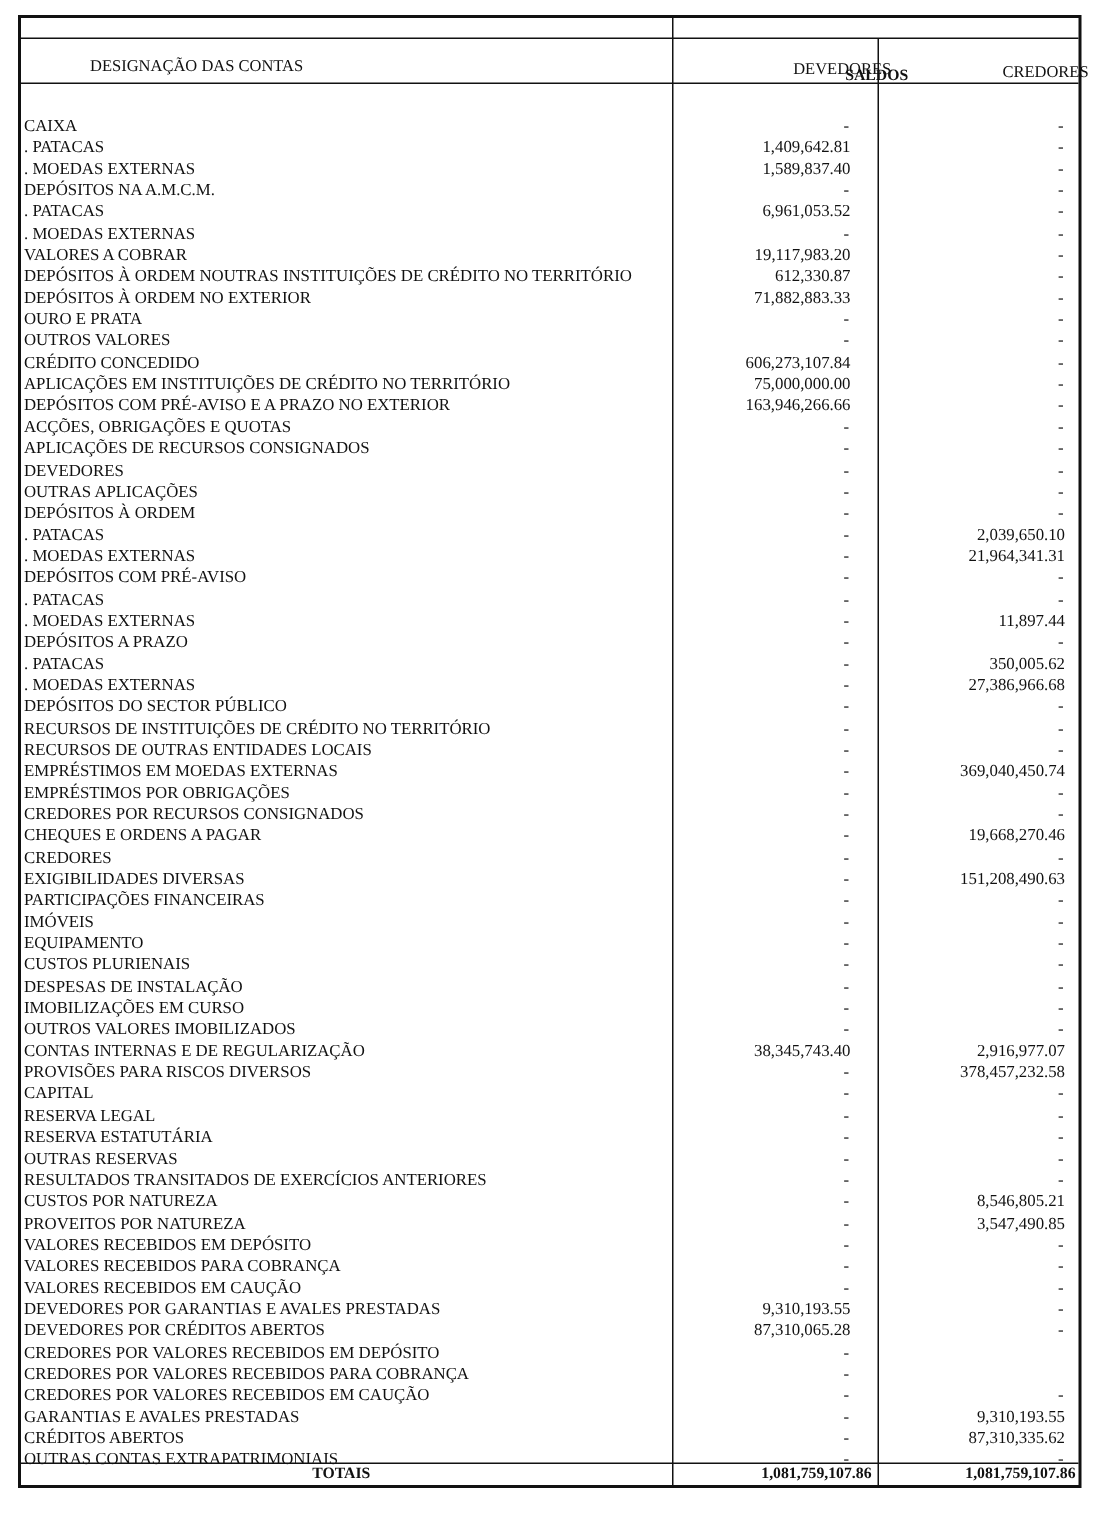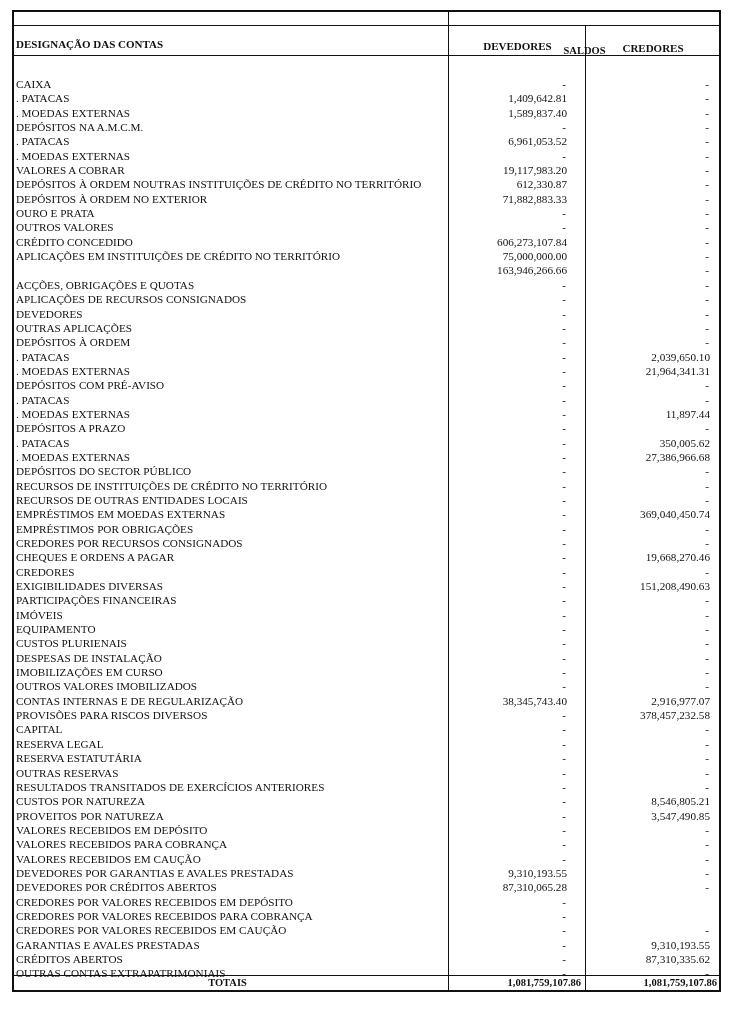--- a/index.html
+++ b/index.html
@@ -4,21 +4,21 @@
 <style>
   html, body { margin:0; padding:0; background:#ffffff; }
   body { width:743px; height:1024px; position:relative; overflow:hidden;
          font-family:"Liberation Serif", "DejaVu Serif", serif; color:#111; }
   .sheet { position:absolute; left:12px; top:10px; width:709px; height:982px;
            border:2px solid #111; box-sizing:border-box; }
   .vline { position:absolute; top:0; bottom:0; width:0; border-left:1.5px solid #111; }
   .hline { position:absolute; height:0; border-top:1.5px solid #111; }
   .saldos { position:absolute; left:436px; right:0; top:0; height:14px;
             text-align:center; font-weight:bold; font-size:10.5px; line-height:14px;margin-top:32px; }
-  .hdr { position:absolute; font-weight:bold; font-size:11px; }
+  .hdr { position:absolute; font-weight:normal; font-size:11px;margin-left:44px; }
   .rows { position:absolute; left:0; right:0; top:55px;margin-top:10px; }
   .row { position:relative; height:14.35px; font-size:11.2px; line-height:14px; }
   .row .lbl { position:absolute; left:2px; white-space:nowrap; }
   .row .dev { position:absolute; left:436px; width:117px; text-align:right; white-space:nowrap; }
   .row .cre { position:absolute; left:573px; width:123px; text-align:right; white-space:nowrap; }
   .row .dev.dash { width:116px; }
   .row .cre.dash { width:122px; }
   .totals { position:absolute; left:0; right:0; bottom:0; height:15px;
             font-weight:bold; font-size:10.5px; line-height:15px; }
   .totals .tl { position:absolute; left:0; width:427px; text-align:center; }
@@ -102,20 +102,21 @@
         <span class="lbl">CRÉDITO CONCEDIDO</span>
         <span class="dev">606,273,107.84</span>
         <span class="cre dash">-</span>
       </div>
       <div class="row">
         <span class="lbl">APLICAÇÕES EM INSTITUIÇÕES DE CRÉDITO NO TERRITÓRIO</span>
         <span class="dev">75,000,000.00</span>
         <span class="cre dash">-</span>
       </div>
       <div class="row">
+        <span class="lbl">DEPÓSITOS COM PRÉ-AVISO E A PRAZO NO EXTERIOR</span>
         <span class="dev">163,946,266.66</span>
         <span class="cre dash">-</span>
       </div>
       <div class="row">
         <span class="lbl">ACÇÕES, OBRIGAÇÕES E QUOTAS</span>
         <span class="dev dash">-</span>
         <span class="cre dash">-</span>
       </div>
       <div class="row">
         <span class="lbl">APLICAÇÕES DE RECURSOS CONSIGNADOS</span>

